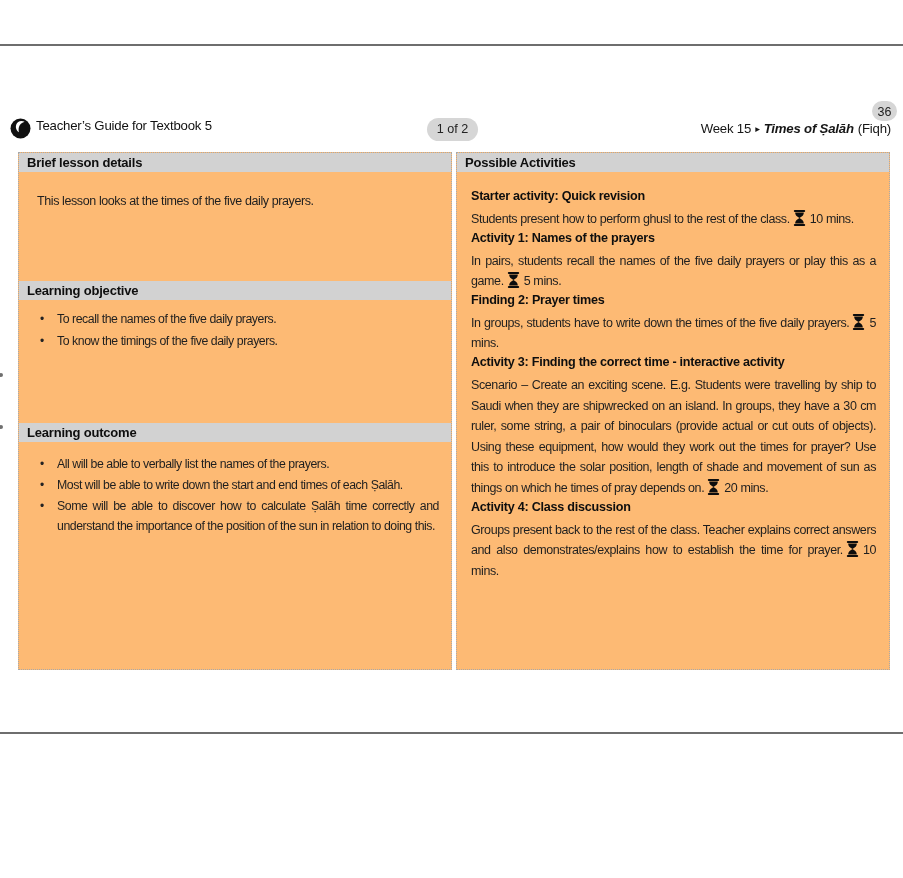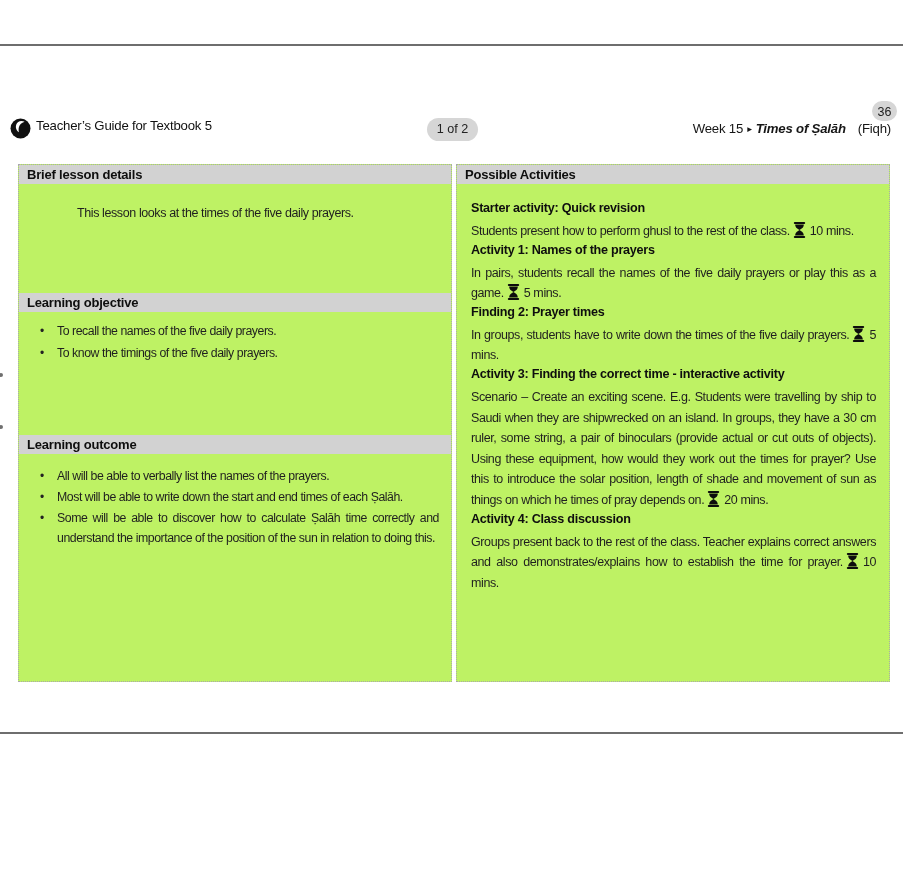--- a/index.html
+++ b/index.html
@@ -30,44 +30,44 @@
     width: 51px; height: 23px; border-radius: 12px;
     background: #d6d6d6; color: #222;
     font-size: 12.6px; line-height: 23px; text-align: center;
   }
   .week-title {
     position: absolute; top: 121px; right: 12px;
     font-size: 13.2px; letter-spacing: -0.2px; color: #161616; white-space: nowrap;
   }
   .week-title .arrow { font-size: 9.5px; margin: 0 4px; vertical-align: 1px; color: #161616; }
   .week-title .bold { font-weight: 700; font-style: italic; }
-  .week-title .suffix { margin-left: 12px; }
+  .week-title .suffix { margin-left: 4px; }
 
   
   .col {
-    position: absolute; top: 164px; height: 518px;
-    border: 1px dotted #a9a9a9; background: #bef264;
+    position: absolute; top: 152px; height: 518px;
+    border: 1px dotted #a9a9a9; background: #fdba74;
   }
   .col-left  { left: 18px;  width: 434px; }
   .col-right { left: 456px; width: 434px; }
 
   .sec-bar {
     position: absolute; left: 0; right: 0; height: 19px;
     background: #d2d2d2;
     font-size: 13px; font-weight: 700; letter-spacing: -0.2px; color: #0e0e0e;
     line-height: 19px; padding-left: 8px;
   }
   .bar-0 { top: 0; }
   .bar-1 { top: 128px; }
   .bar-2 { top: 270px; }
 
   .body-text {
     font-size: 12.5px; letter-spacing: -0.4px; line-height: 20.6px; color: #1f1f1f;
   }
-  .brief-body { position: absolute; top: 38px; left: 18px; right: 14px; margin-left: 40px; }
+  .brief-body { position: absolute; top: 38px; left: 18px; right: 14px; }
 
   .bullet-list { position: absolute; left: 21px; right: 12px; }
   .list-objective { top: 155px; }
   .list-outcome { top: 301px; }
   .bullet-item { display: flex; align-items: flex-start; }
   .list-objective .bullet-item { line-height: 22px; }
   .list-outcome  .bullet-item { line-height: 20.8px; }
   .bullet-glyph { flex: none; width: 17px; font-size: 12px; color: #222; }
   .bullet-text { flex: 1; text-align: justify; font-size: 12.3px; letter-spacing: -0.45px; }
 

